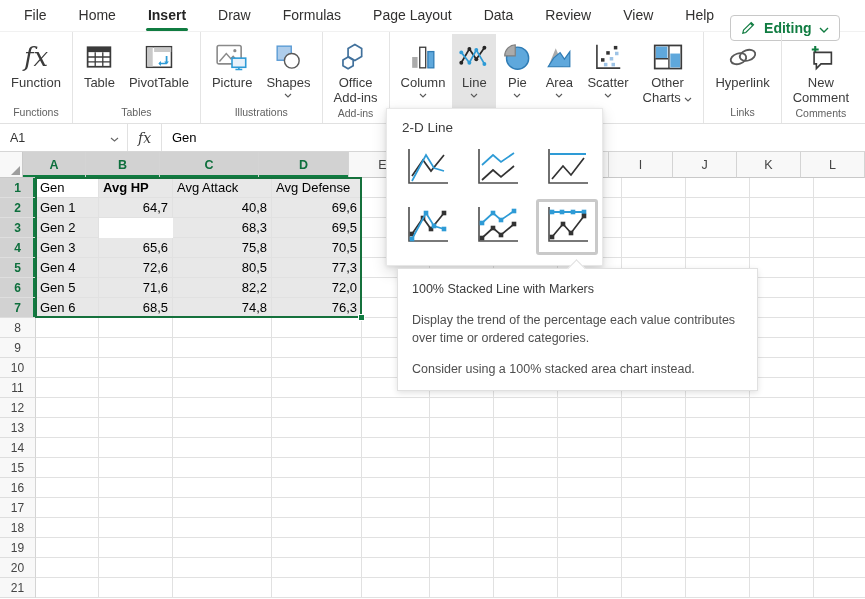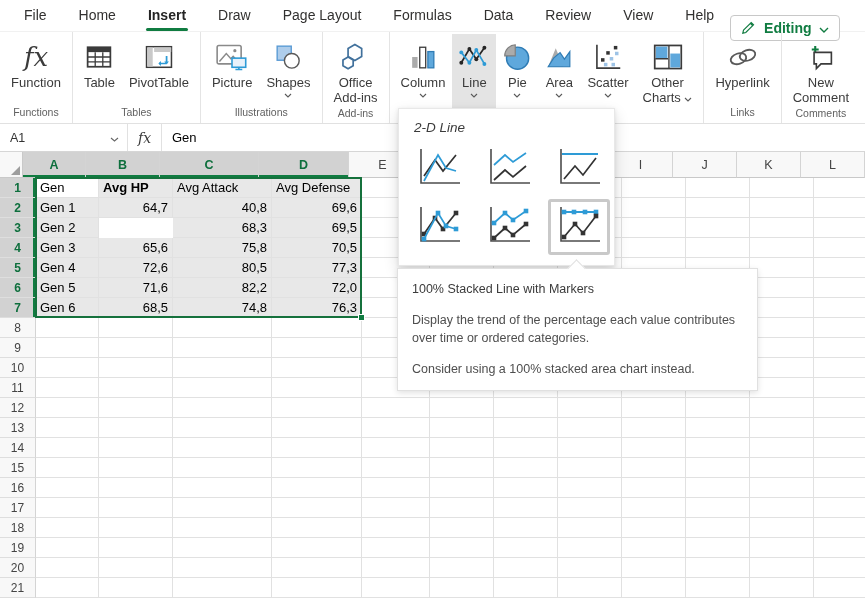--- a/index.html
+++ b/index.html
@@ -58,22 +58,22 @@
   .rhead.sel { background:#d2d2d2; color:#0e6f3d; font-weight:700; box-shadow:inset -2px 0 0 #107C41; }
   .cell { border-right:1px solid #e1e1e1; border-bottom:1px solid #e1e1e1; font-size:13px; color:#000;
     padding:0 4px; display:flex; align-items:center; overflow:hidden; white-space:nowrap; flex:none; cursor:cell; }
   .cell.insel { background:#e8e8e8; }
   .cell.active { background:#fff; }
   .cell.num { justify-content:flex-end; }
   .selbox { position:absolute; border:2px solid #15713c; pointer-events:none; }
   .fillhandle { position:absolute; width:7px; height:7px; background:#107C41; border:1px solid #fff; }
 
   
-  .dropdown { position:absolute; left:398px; top:108px; width:217px; height:158px; background:#fff;
-    border:1px solid #e8e8e8; box-shadow:0 6px 14px rgba(0,0,0,.14), 0 1px 4px rgba(0,0,0,.09); z-index:20;font-style:italic; }
+  .dropdown { position:absolute; left:386px; top:108px; width:217px; height:158px; background:#fff;
+    border:1px solid #e8e8e8; box-shadow:0 6px 14px rgba(0,0,0,.14), 0 1px 4px rgba(0,0,0,.09); z-index:20; }
   .dd-title { font-size:13.5px; color:#3b3b3b; padding:11px 0 6px 15px; }
   .dd-grid { display:grid; grid-template-columns:repeat(3,62px); grid-auto-rows:56px;
     column-gap:8px; row-gap:2px; margin-left:9px; }
   .dd-item { display:flex; align-items:center; justify-content:center; border:3px solid transparent;
     border-radius:3px; cursor:pointer; }
   .dd-item.hovered { border-color:#c9c9c9; }
 
   
   .tooltip { position:absolute; left:397px; top:268px; width:361px; background:#fff;
     border:1px solid #e0e0e0; box-shadow:0 2px 6px rgba(0,0,0,.12); padding:11px 14px 12px;
@@ -86,22 +86,22 @@
 </head>
 <body>
 
 <div id="app">
   <div class="menubar">
 
     <div class="mtab">File</div>
       <div class="mtab">Home</div>
       <div class="mtab active">Insert</div>
       <div class="mtab">Draw</div>
+      <div class="mtab">Formulas</div>
       <div class="mtab">Page Layout</div>
-      <div class="mtab">Formulas</div>
       <div class="mtab">Data</div>
       <div class="mtab">Review</div>
       <div class="mtab">View</div>
       <div class="mtab">Help</div>
       <button class="editing-btn">
       <span>
         <svg width="16" height="16" viewBox="0 0 16 16">
             <path d="M2.5 11.2 10.2 3.5l2.3 2.3-7.7 7.7-3 .7.7-3z M9.3 4.4l2.3 2.3" fill="none" stroke="#107C41" stroke-width="1.2"></path>
           </svg>
       </span>

